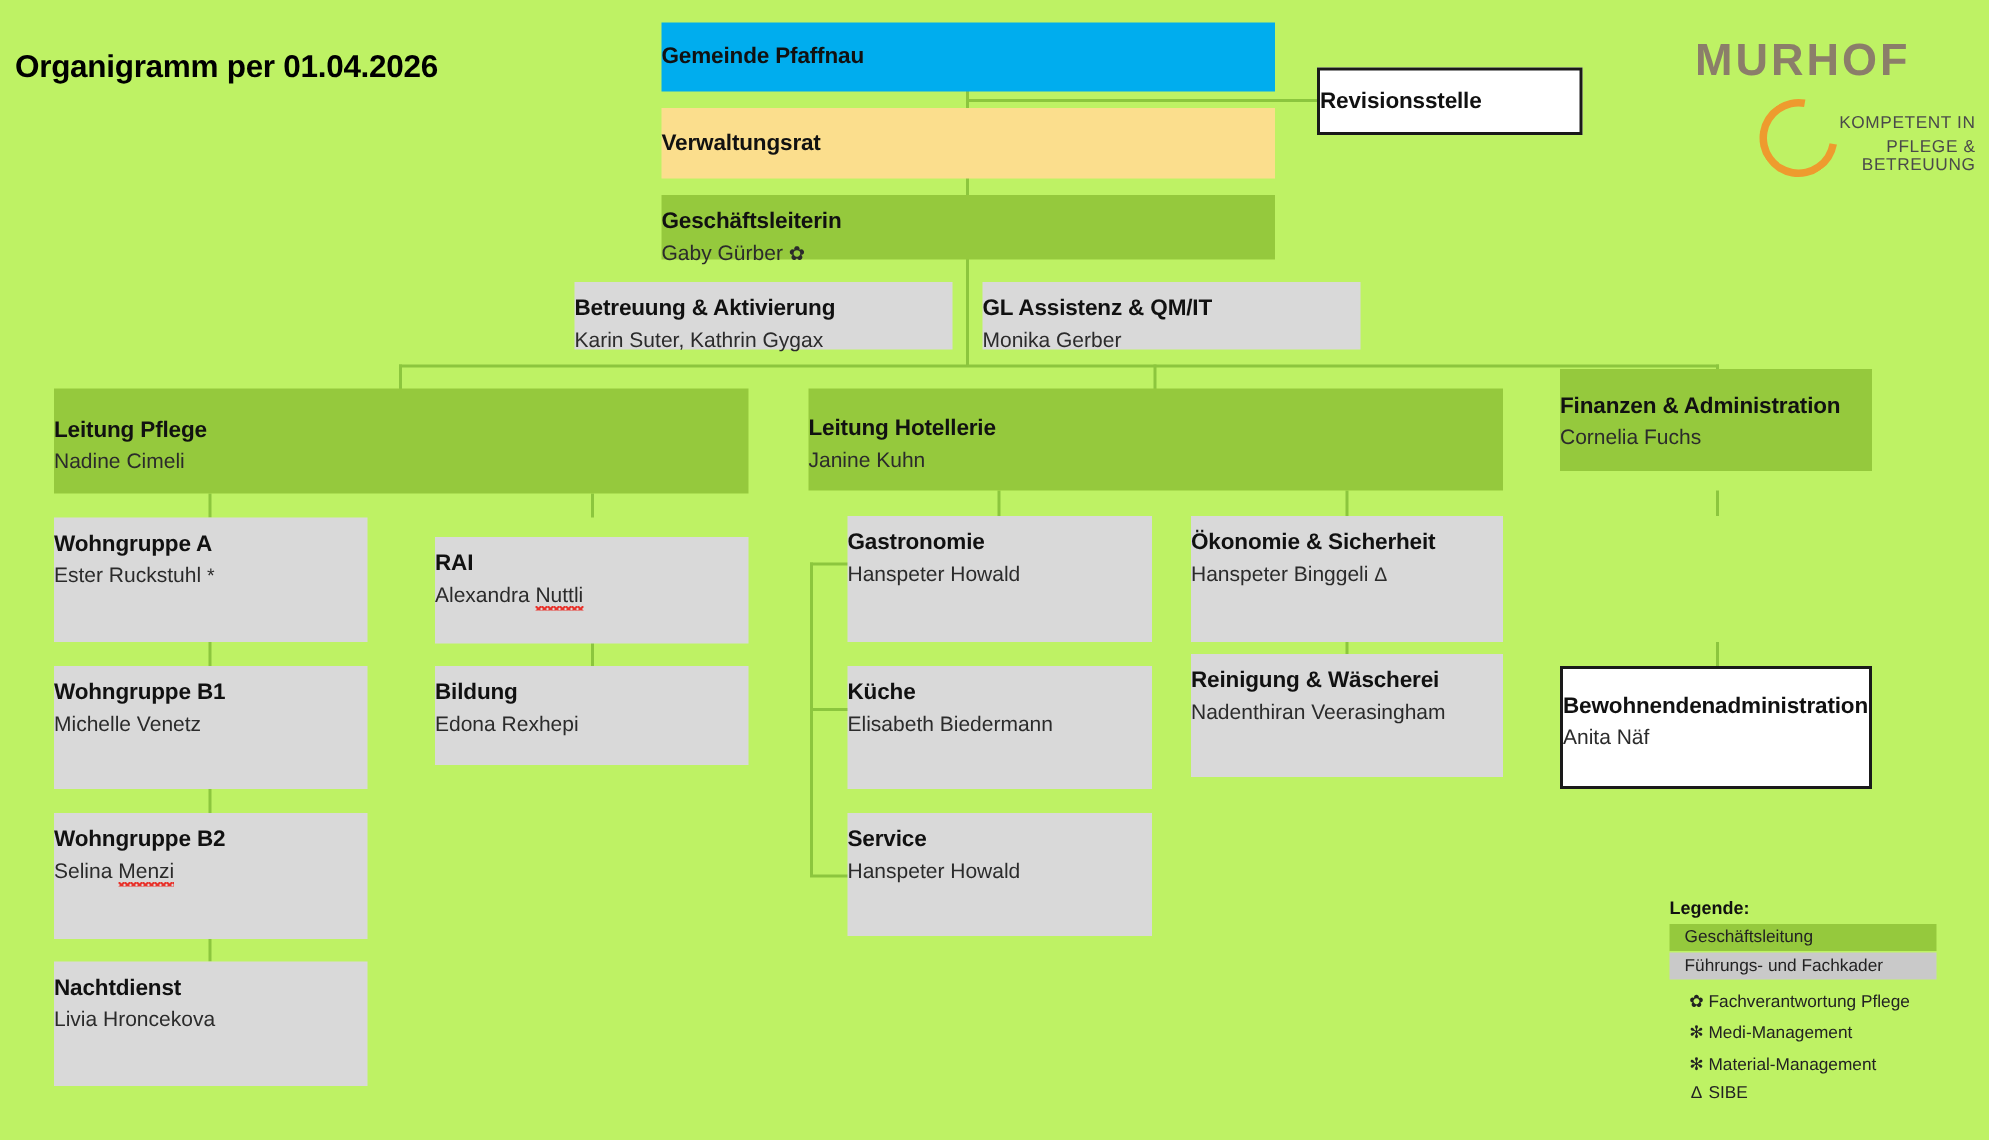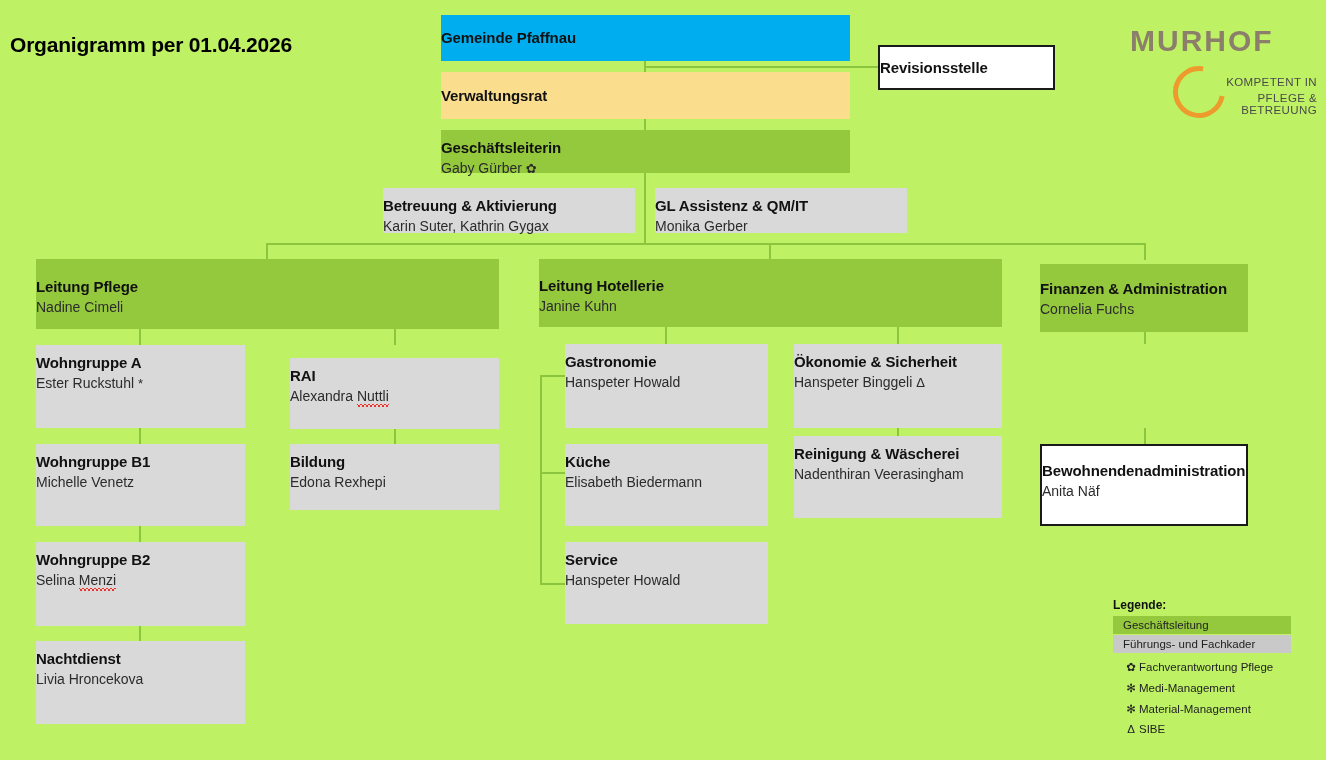--- a/index.html
+++ b/index.html
@@ -302,21 +302,21 @@
       <span>Hanspeter Binggeli</span>
       <span class="mk">Δ</span>
     </div>
   </div>
 
   <div class="box grey" style="left:794px; top:436px; width:208px; height:82px;">
     <div class="ttl">Reinigung &amp; Wäscherei</div>
     <div class="sub">Nadenthiran Veerasingham</div>
   </div>
 
-  <div class="box green" style="left:1040px; top:264px; width:208px; height:68px; padding-top:16px;">
+  <div class="box green" style="left:1040px; top:246px; width:208px; height:68px; padding-top:16px;">
     <div class="ttl">Finanzen &amp; Administration</div>
     <div class="sub">Cornelia Fuchs</div>
   </div>
 
 
   <div class="box white" style="left:1040px; top:444px; width:208px; height:82px; padding-top:16px;">
     <div class="ttl">Bewohnendenadministration</div>
     <div class="sub">Anita Näf</div>
   </div>
 

